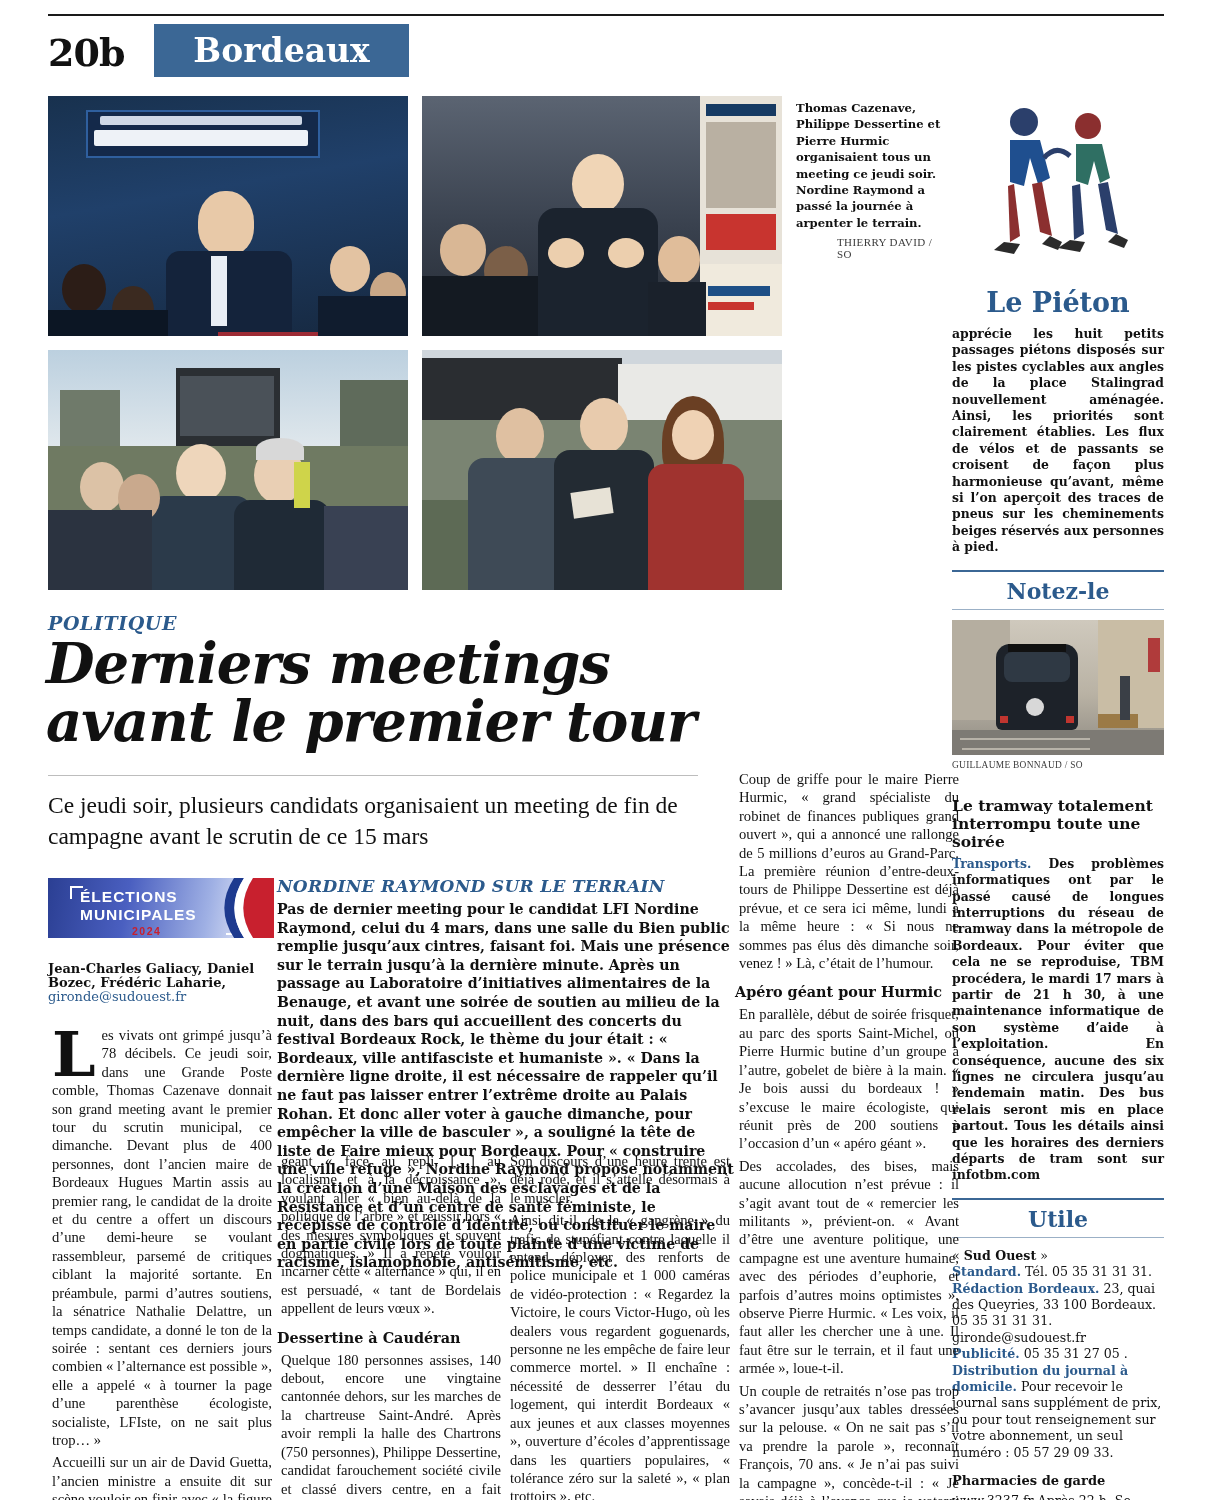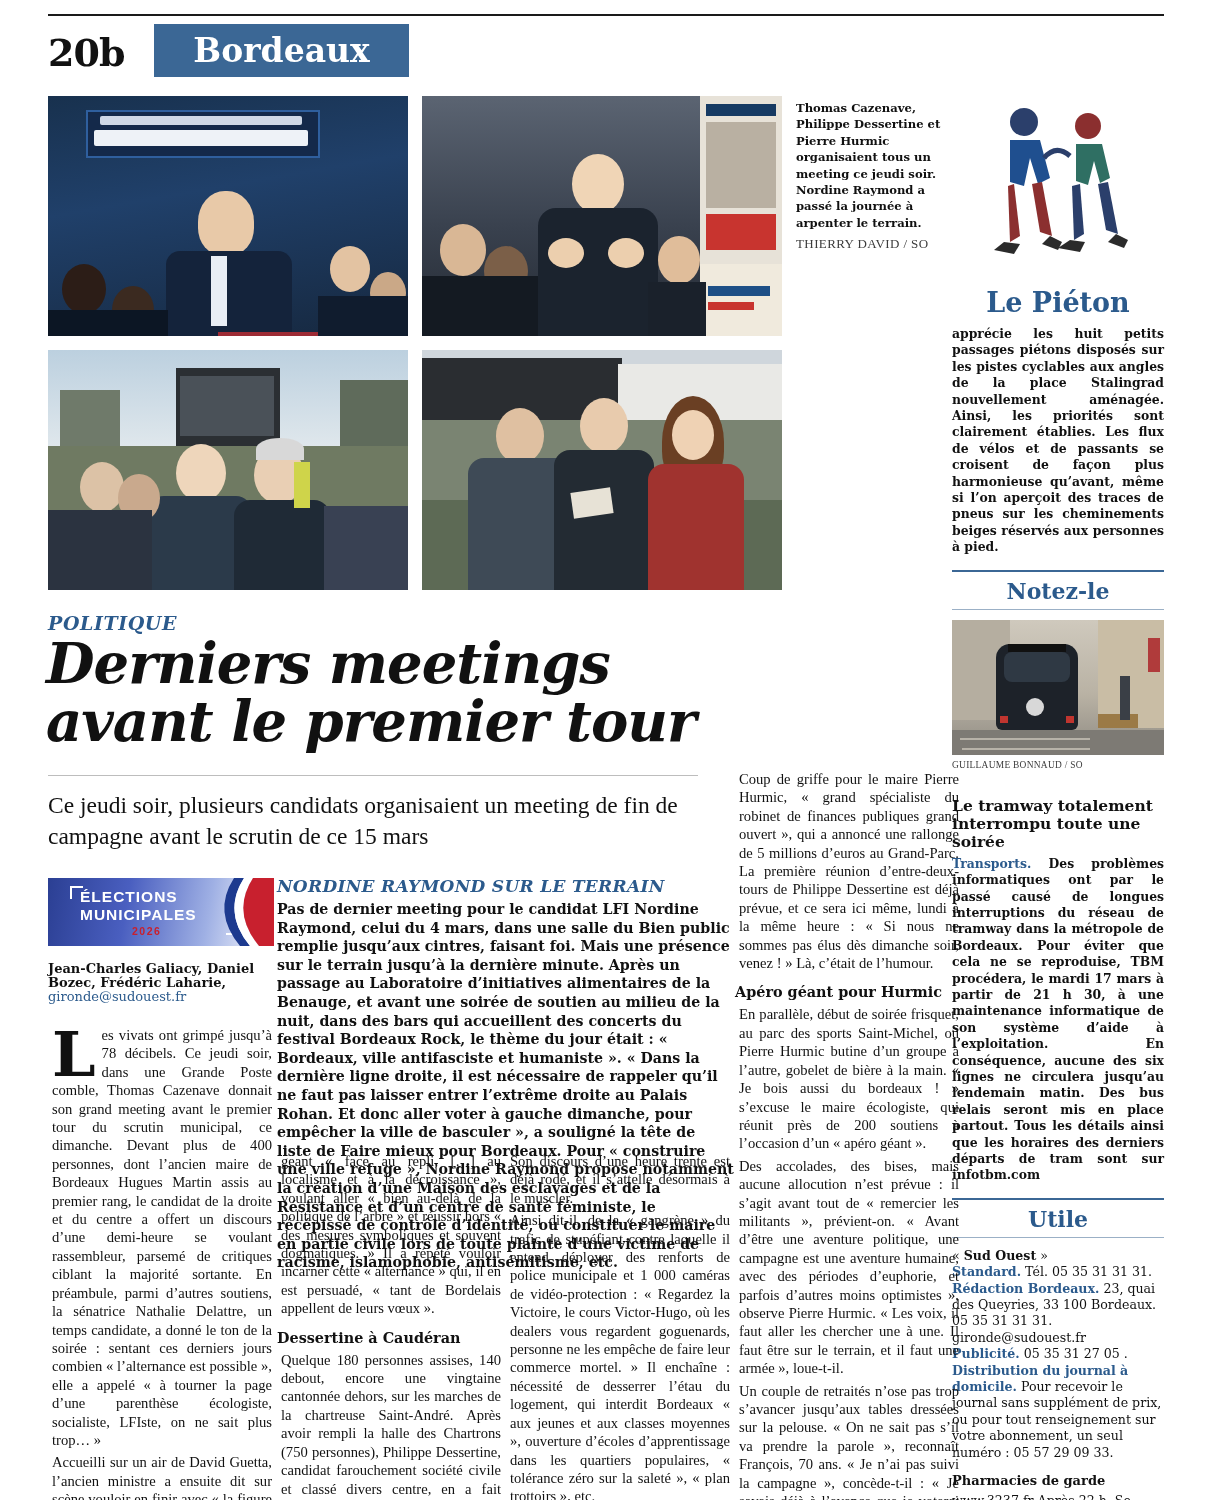--- a/index.html
+++ b/index.html
@@ -32,21 +32,21 @@
   .p1{background:linear-gradient(170deg,#18314e 0%,#20406a 40%,#16283f 100%);}
   .p2{background:linear-gradient(180deg,#5b6472 0%,#39414e 55%,#242a33 100%);}
   .p3{background:linear-gradient(180deg,#9fb4c6 0%,#c3cfd8 38%,#6c7b66 39%,#4c5a47 100%);}
   .p4{background:linear-gradient(180deg,#b9c3cc 0%,#8e9aa4 30%,#55605c 60%,#3a443f 100%);}
   .blob{position:absolute;border-radius:50%;}
   .rect{position:absolute;}
 
   
   .topcap{position:absolute;left:796px;top:100px;width:150px;}
   .topcap p{margin:0;font-family:"DejaVu Serif",serif;font-weight:bold;font-size:11.6px;line-height:16.4px;color:#111;}
-  .credit{margin-top:5px;font-family:"Liberation Serif",serif;font-size:13px;letter-spacing:.4px;color:#3b3b3b;}
+  .credit{margin-top:5px;font-family:"Liberation Serif",serif;font-size:11px;letter-spacing:.4px;color:#3b3b3b;margin-left:41px;}
 
   
   .rail{position:absolute;left:952px;top:96px;width:212px;}
   .pieton-illo{position:relative;width:212px;height:185px;}
   .rail-title{font-family:"DejaVu Serif",serif;font-weight:bold;font-size:27px;color:#2b5a8c;text-align:center;margin:6px 0 8px;}
   .rail-body{font-family:"DejaVu Serif",serif;font-weight:bold;font-size:12.4px;line-height:16.4px;color:#111;text-align:justify;}
   .rail-rule{height:2px;background:#3b6795;margin:14px 0 0;}
   .rail-rule.thin{height:1px;background:#9bb0c6;margin:4px 0 10px;}
   .boxtitle{font-family:"DejaVu Serif",serif;font-weight:bold;font-size:22px;color:#2b5a8c;text-align:center;margin:6px 0 5px;}
 
@@ -60,21 +60,21 @@
 
   
   .politique{position:absolute;left:48px;top:612px;font-family:"DejaVu Serif",serif;font-style:italic;font-weight:bold;font-size:19px;color:#2b5a8c;letter-spacing:.6px;}
   .headline{position:absolute;left:46px;top:634px;width:680px;
     font-family:"DejaVu Serif",serif;font-weight:bold;font-size:56px;line-height:58px;letter-spacing:-1px;color:#111;font-style:italic;}
   .hl-rule{position:absolute;left:48px;top:775px;width:650px;height:1px;background:#bdbdbd;}
   .standfirst{position:absolute;left:48px;top:790px;width:660px;
     font-family:"Liberation Serif",serif;font-size:23.5px;line-height:31px;color:#111;}
 
   
-  .logo{position:absolute;left:48px;top:878px;width:226px;height:68px;overflow:hidden;
+  .logo{position:absolute;left:48px;top:878px;width:226px;height:60px;overflow:hidden;
         background:linear-gradient(100deg,#2b3f93 0%,#4a5fc0 35%,#9fb0e4 70%,#ffffff 100%);}
   .logo .txt{position:absolute;left:32px;top:10px;color:#fff;font-family:"Liberation Sans",sans-serif;font-weight:bold;font-size:15.5px;line-height:18px;letter-spacing:1px;}
   .logo .yr{position:absolute;left:84px;top:47px;color:#c8202e;font-family:"Liberation Sans",sans-serif;font-weight:bold;font-size:10.5px;letter-spacing:1.5px;}
   .logo .bracket{position:absolute;border:2px solid #fff;width:11px;height:11px;}
   .byline{position:absolute;left:48px;top:962px;width:226px;font-family:"DejaVu Serif",serif;font-weight:bold;font-size:13px;line-height:14px;color:#111;}
   .byline .mail{color:#2b5a8c;font-weight:normal;}
 
   
   .col{position:absolute;width:228px;font-family:"Liberation Serif",serif;font-size:14.6px;line-height:18.4px;text-align:justify;color:#111;}
   .col p{margin:4px;}
@@ -264,21 +264,21 @@
   <div class="hl-rule"></div>
   <div class="standfirst">Ce jeudi soir, plusieurs candidats organisaient un meeting de fin de campagne avant le scrutin de ce 15 mars</div>
 
   <div class="logo">
     <div class="bracket" style="left:22px;top:8px;border-right:none;border-bottom:none;"></div>
     <div class="bracket" style="left:178px;top:44px;border-left:none;border-top:none;"></div>
     <div class="txt">
       <div>ÉLECTIONS</div>
       <div>MUNICIPALES</div>
     </div>
-    <div class="yr">2026</div>
+    <div class="yr">2024</div>
     <svg width="226" height="68" style="position:absolute;left:0;top:0;">
       <path d="M186 0 q-22 34 6 68 h10 q-28 -34 -6 -68 z" fill="#1d3a8f"></path>
       <path d="M196 0 q-22 34 6 68 h9 q-28 -34 -6 -68 z" fill="#ffffff"></path>
       <path d="M205 0 q-22 34 6 68 h15 V0 z" fill="#c8202e"></path>
     </svg>
   </div>
   <div class="byline">
     <div>Jean-Charles Galiacy, Daniel Bozec, Frédéric Laharie,</div>
     <div class="mail">gironde@sudouest.fr</div>
   </div>

